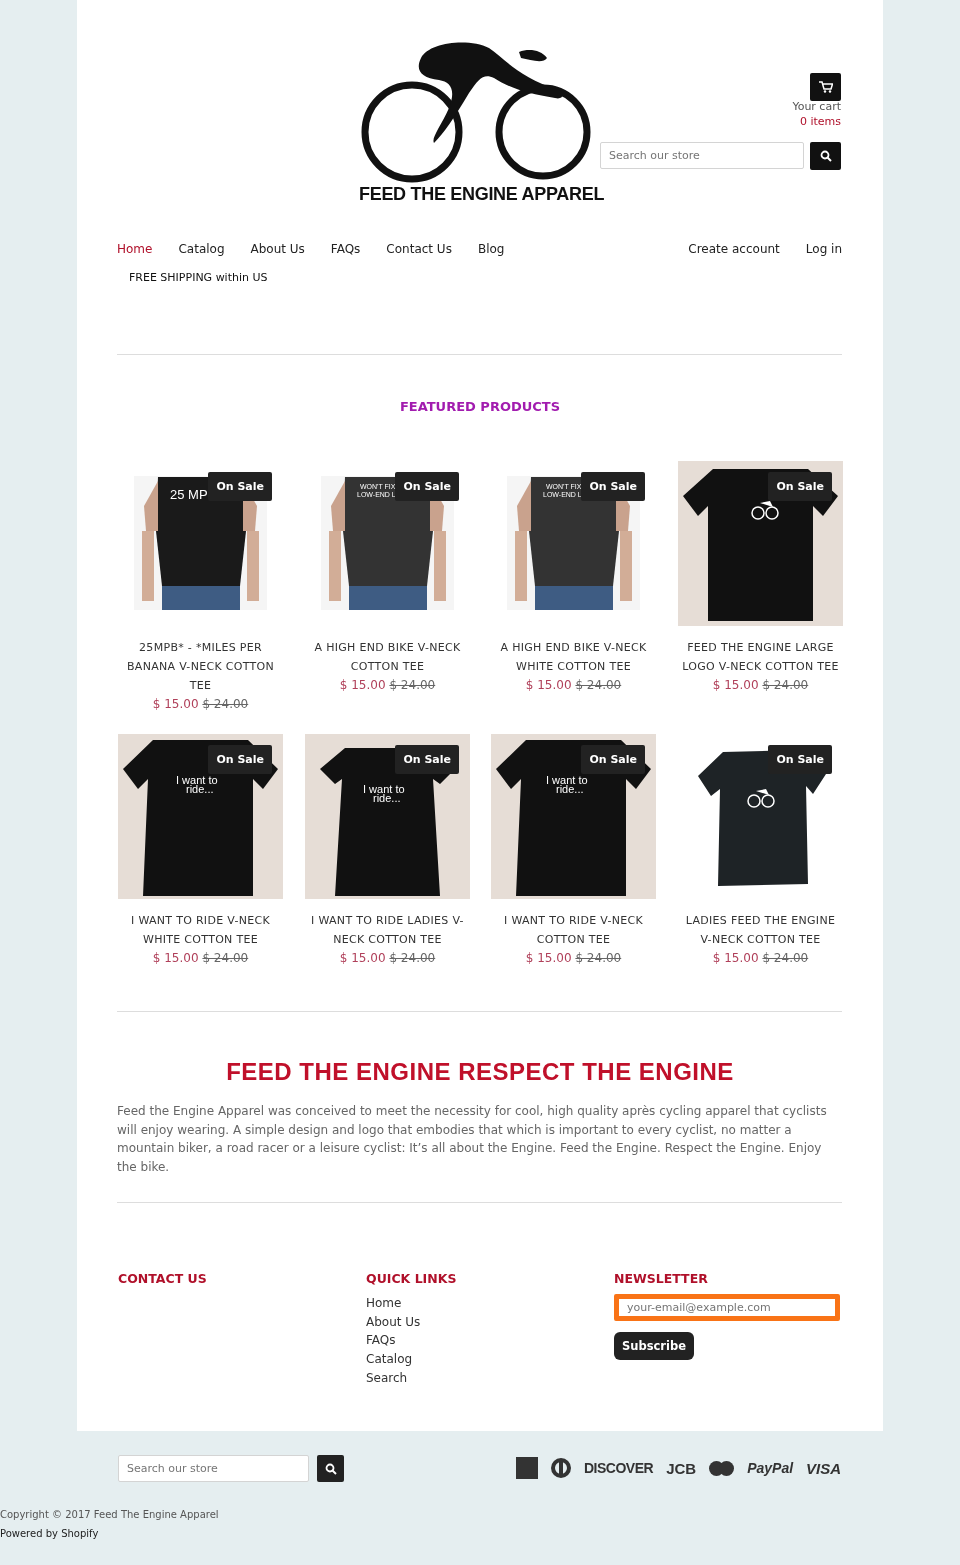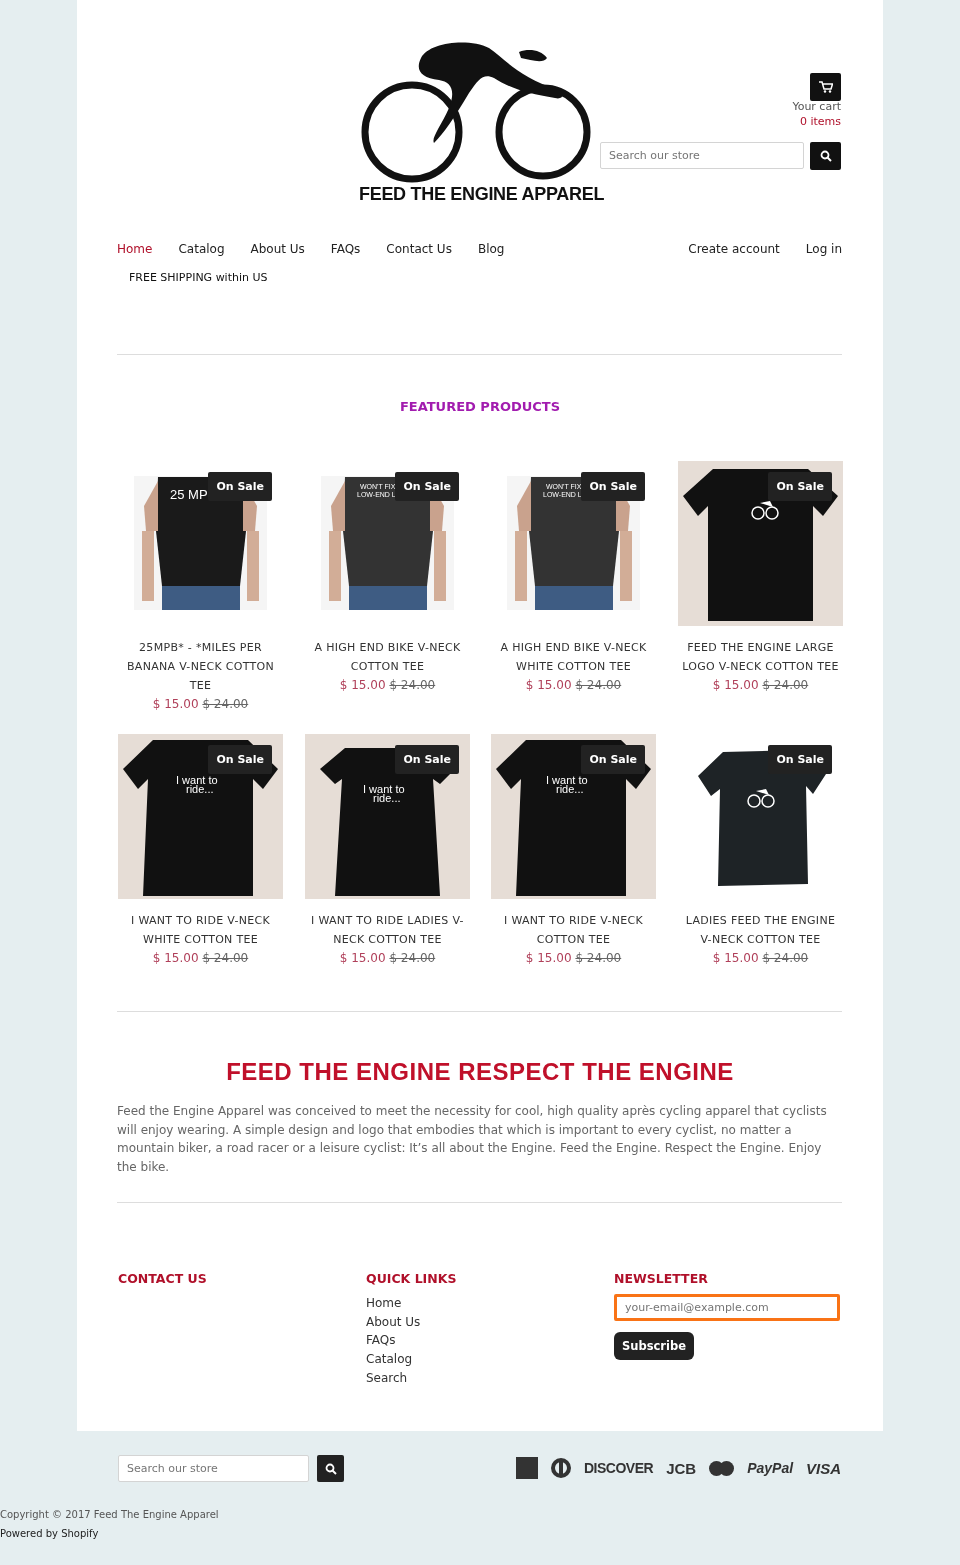--- a/index.html
+++ b/index.html
@@ -40,21 +40,21 @@
   .p-price .sale { color: #b0405a; }
   .p-price .was { color: #666; text-decoration: line-through; }
 
   .about-title { position: absolute; left: 0; top: 1058px; width: 806px; text-align: center; color: #c0102a; font-family: "Liberation Sans", sans-serif; font-weight: bold; font-size: 24px; letter-spacing: 0.5px; }
   .about-text { position: absolute; left: 40px; top: 1102px; width: 725px; font-size: 12px; line-height: 18.7px; color: #666; }
 
   
   .f-col { position: absolute; top: 1271px; }
   .f-head { color: #b0102a; font-size: 12.5px; font-weight: bold; margin-bottom: 8px; }
   .f-link { display: block; font-size: 12px; color: #333; line-height: 18.7px; }
-  .email-input { width: 226px; height: 27px; border: 3px solid #f97316; border-radius: 2px; padding: 0 8px; font-size: 11px; color: #999; font-family: "DejaVu Sans", sans-serif; }
+  .email-input { width: 226px; height: 27px; border: 5px solid #f97316; border-radius: 2px; padding: 0 8px; font-size: 11px; color: #999; font-family: "DejaVu Sans", sans-serif; }
   .subscribe { display: inline-block; margin-top: 11px; background: #222; color: #fff; font-size: 11.5px; font-weight: bold; padding: 7px 8px; border-radius: 6px; }
 
   .search-input-bot { position: absolute; left: 118px; top: 1455px; width: 191px; height: 27px; border: 1px solid #d4d4d4; background: #fff; border-radius: 2px; padding: 0 8px; font-size: 11px; color: #999; font-family: "DejaVu Sans", sans-serif; }
   .search-btn-bot { position: absolute; left: 317px; top: 1455px; width: 27px; height: 27px; background: #222; border-radius: 2px; display: flex; align-items: center; justify-content: center; }
 
   .payments { position: absolute; left: 516px; top: 1456px; display: flex; align-items: center; height: 24px; color: #333; }
   .pay { margin-right: 13px; font-weight: bold; font-family: "Liberation Sans", sans-serif; }
   .copyright { position: absolute; left: 0; top: 1509px; width: 960px; text-align: left; font-size: 10px; color: #555; }
   .powered { position: absolute; left: 0; top: 1528px; width: 960px; font-size: 10px; color: #222; }
 </style>

